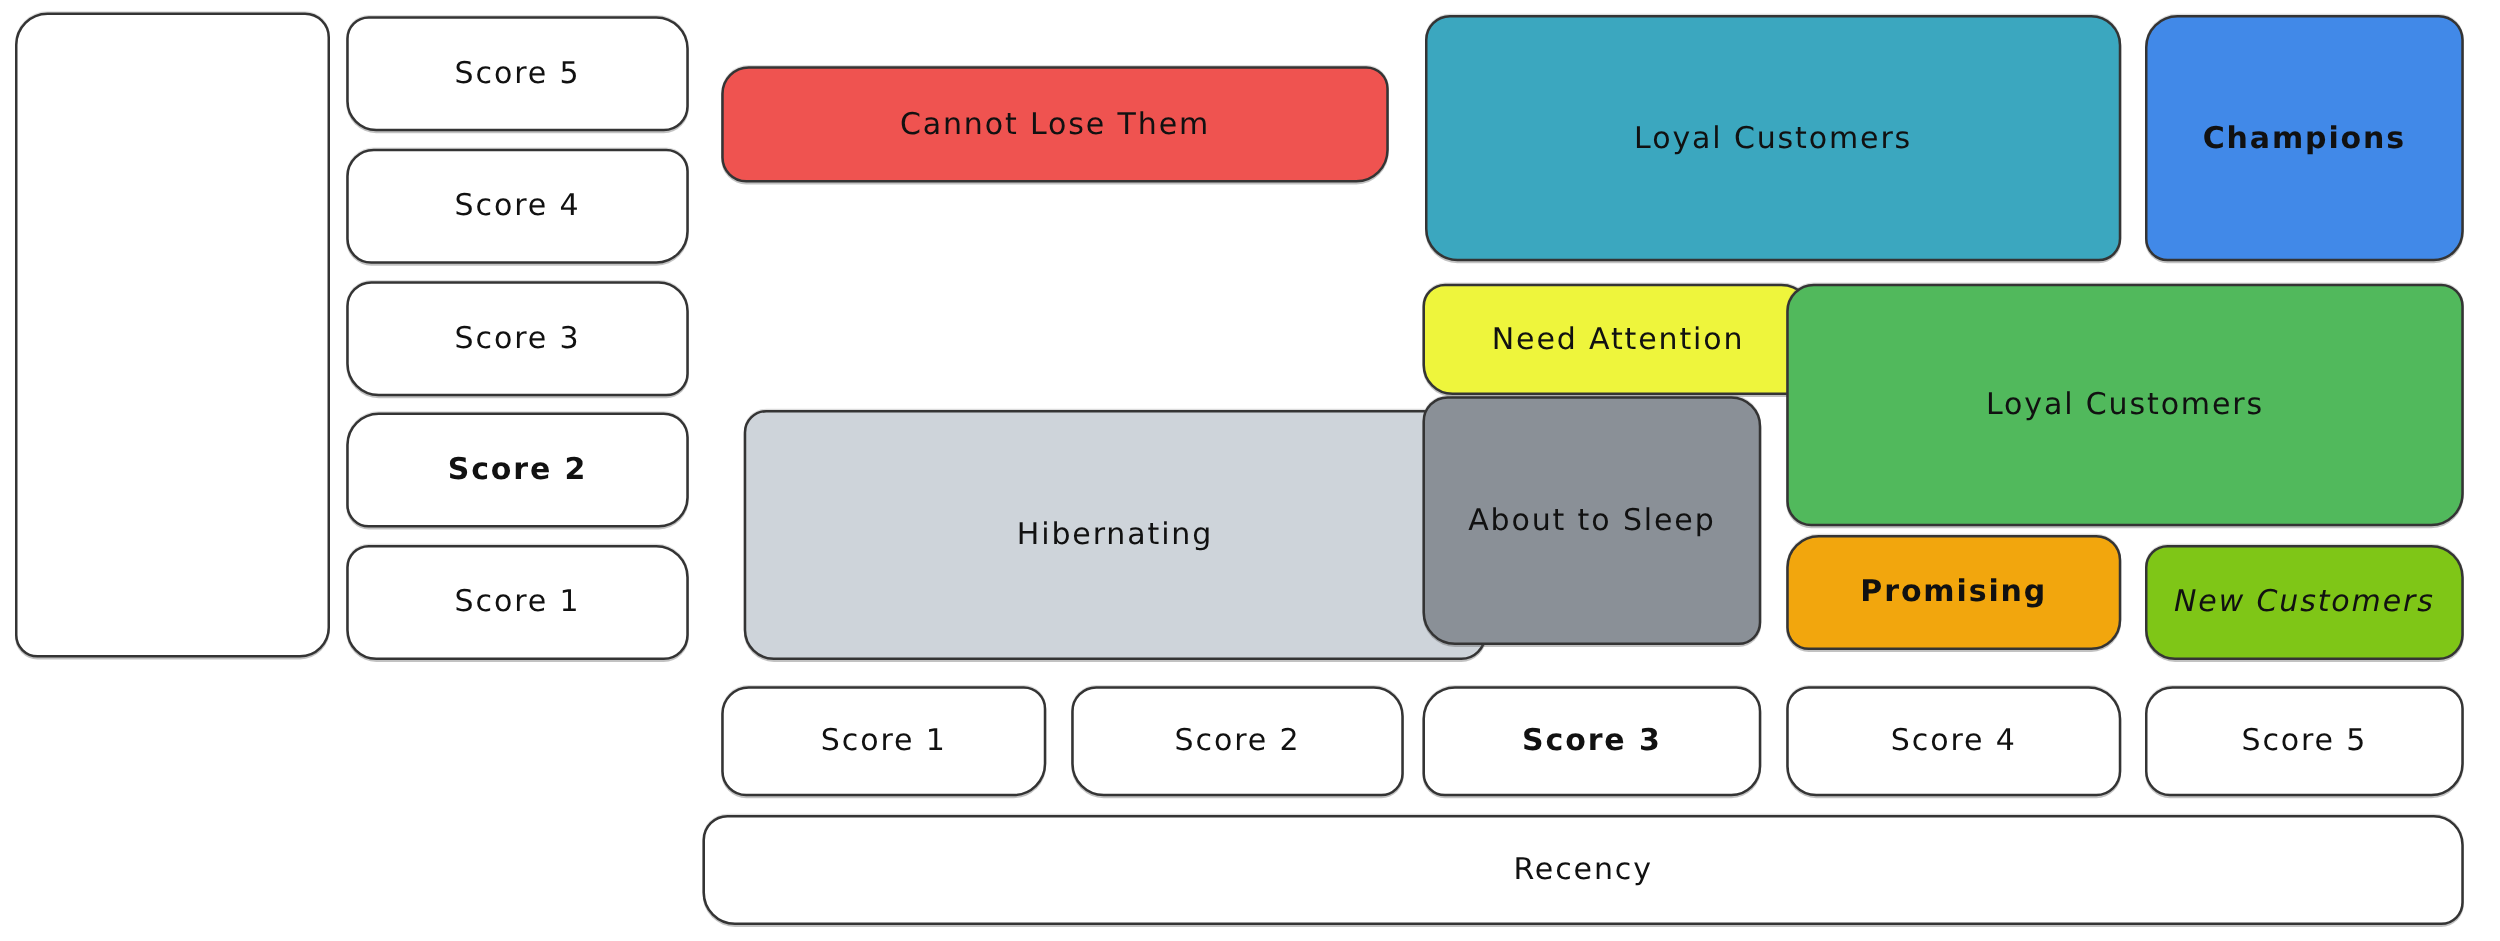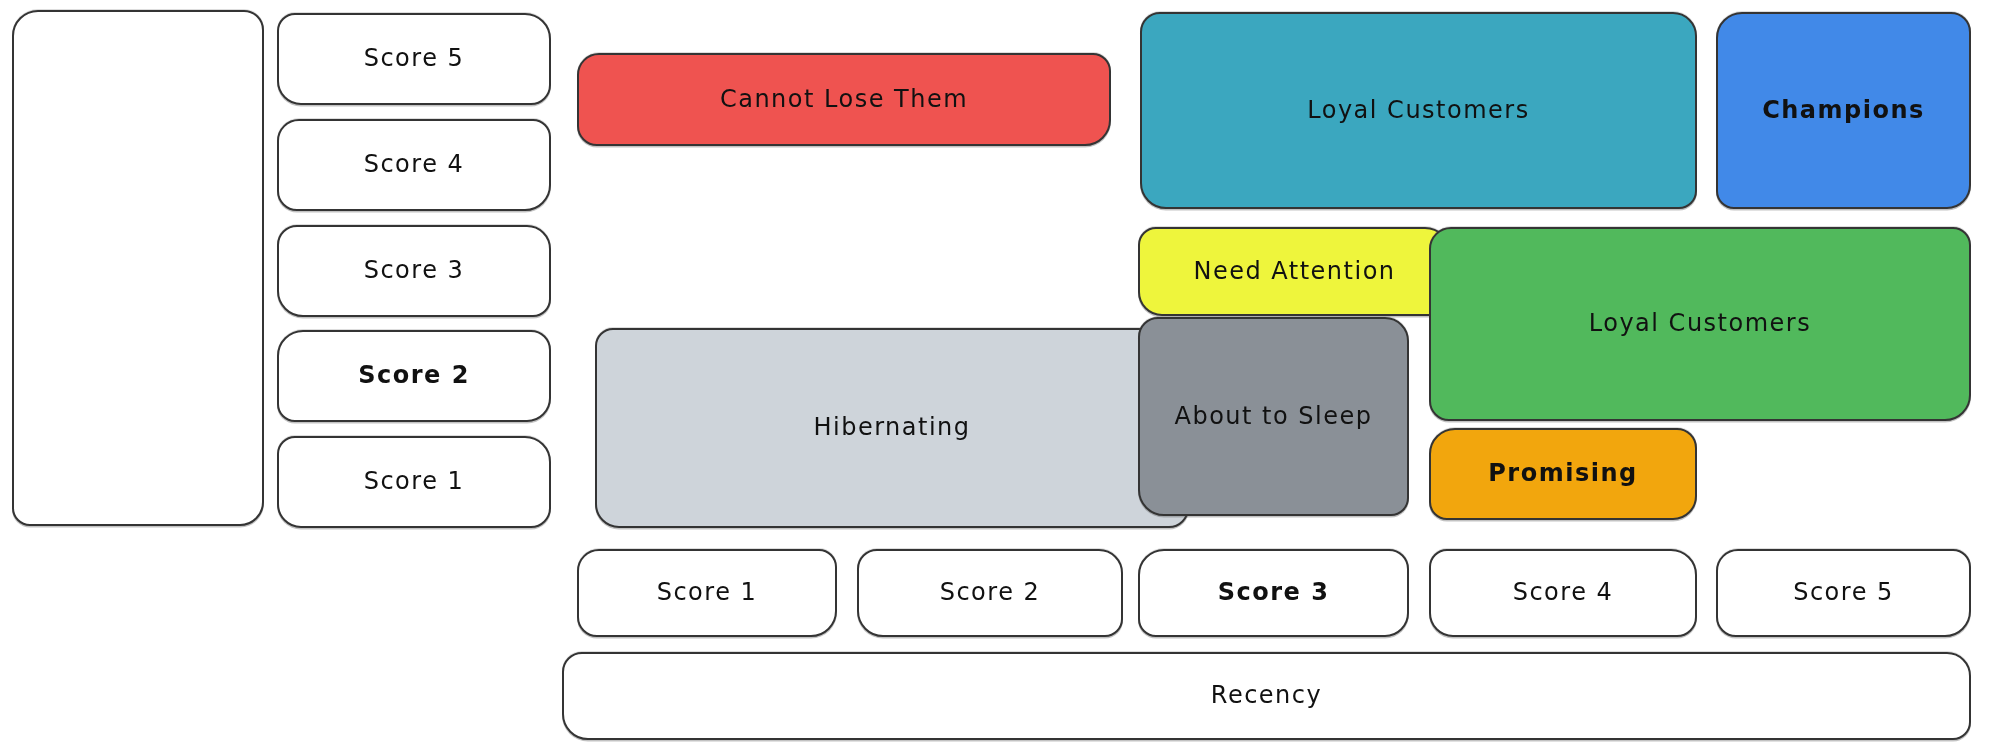--- a/index.html
+++ b/index.html
@@ -90,20 +90,23 @@
   </div>
 
   <div class="box r-d" style="left: 1138px; top: 317px; width: 271px; height: 199px; background: rgb(138, 144, 151);">
     <span class="label">About to Sleep</span>
   </div>
 
   <div class="box r-a" style="left: 1429px; top: 428px; width: 268px; height: 92px; background: rgb(242, 166, 13);">
     <span class="label">Promising</span>
   </div>
 
+  <div class="box r-b italic" style="left: 1716px; top: 436px; width: 255px; height: 92px; background: rgb(127, 198, 23);">
+    <span class="label">New Customers</span>
+  </div>
 
   <div class="box r-c" style="left:577px; top:549px; width:260px; height:88px;">
     <span class="label">Score 1</span>
   </div>
   <div class="box r-d" style="left:857px; top:549px; width:266px; height:88px;">
     <span class="label">Score 2</span>
   </div>
   <div class="box r-a" style="left:1138px; top:549px; width:271px; height:88px;">
     <span class="label">Score 3</span>
   </div>

